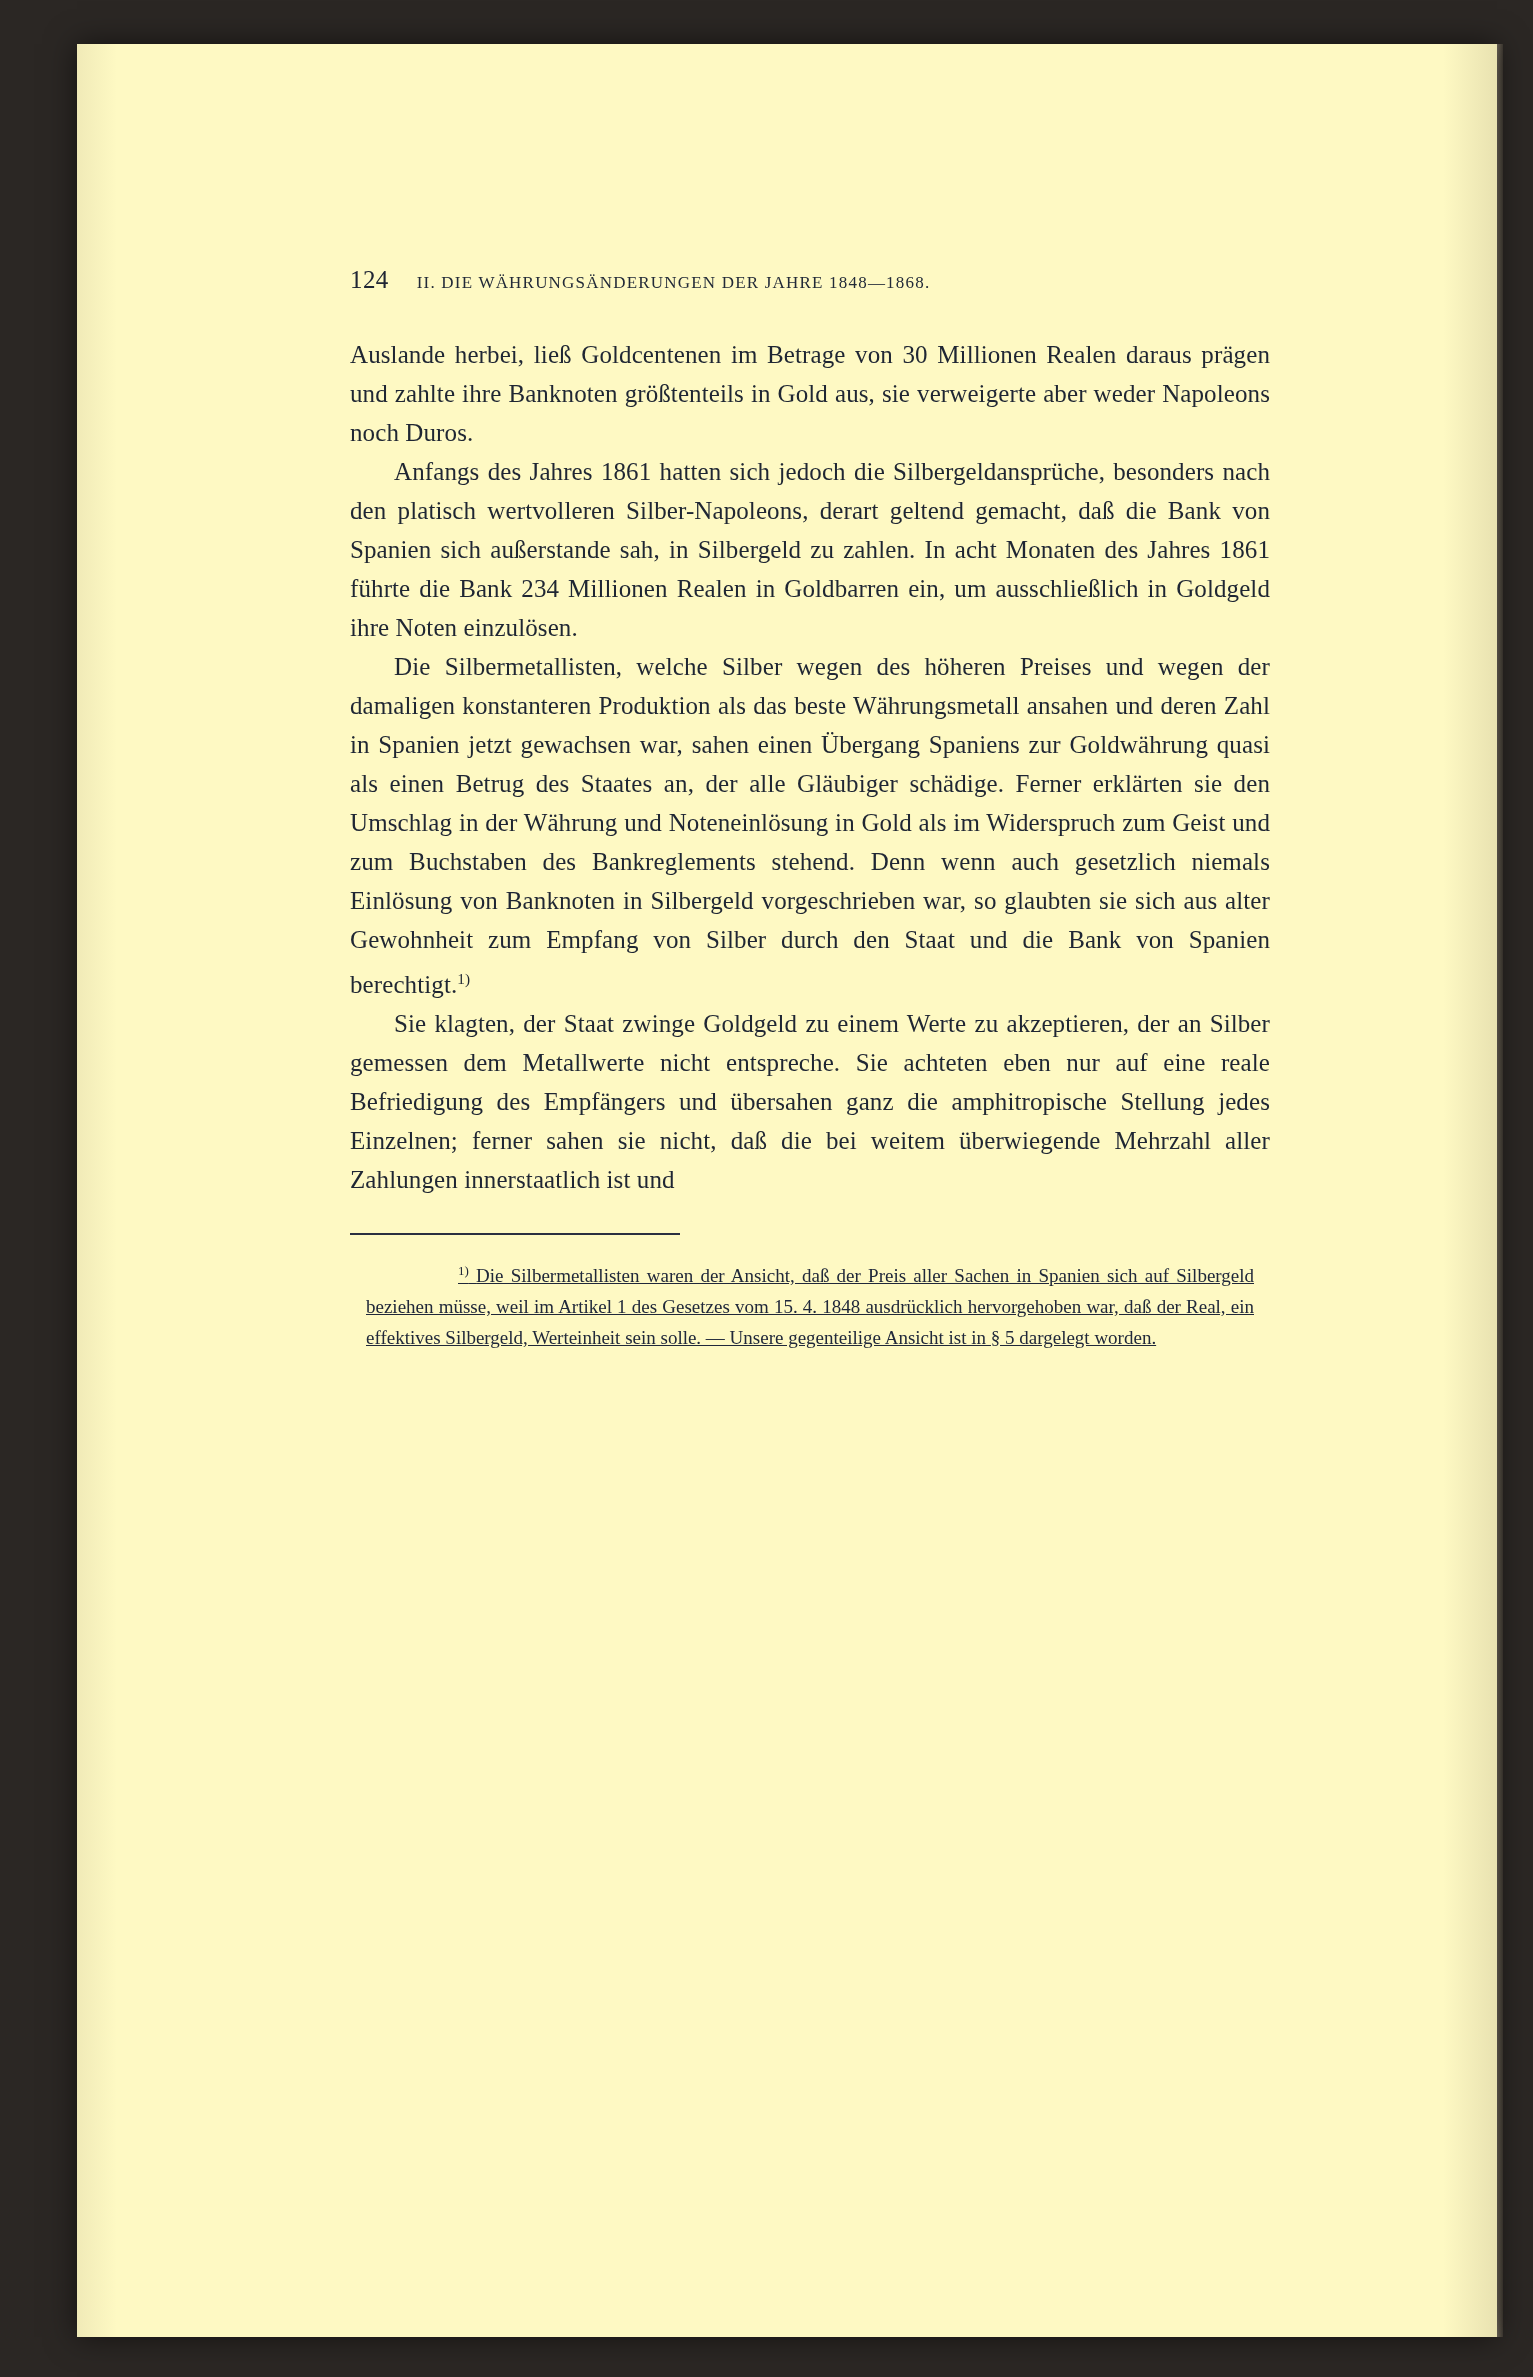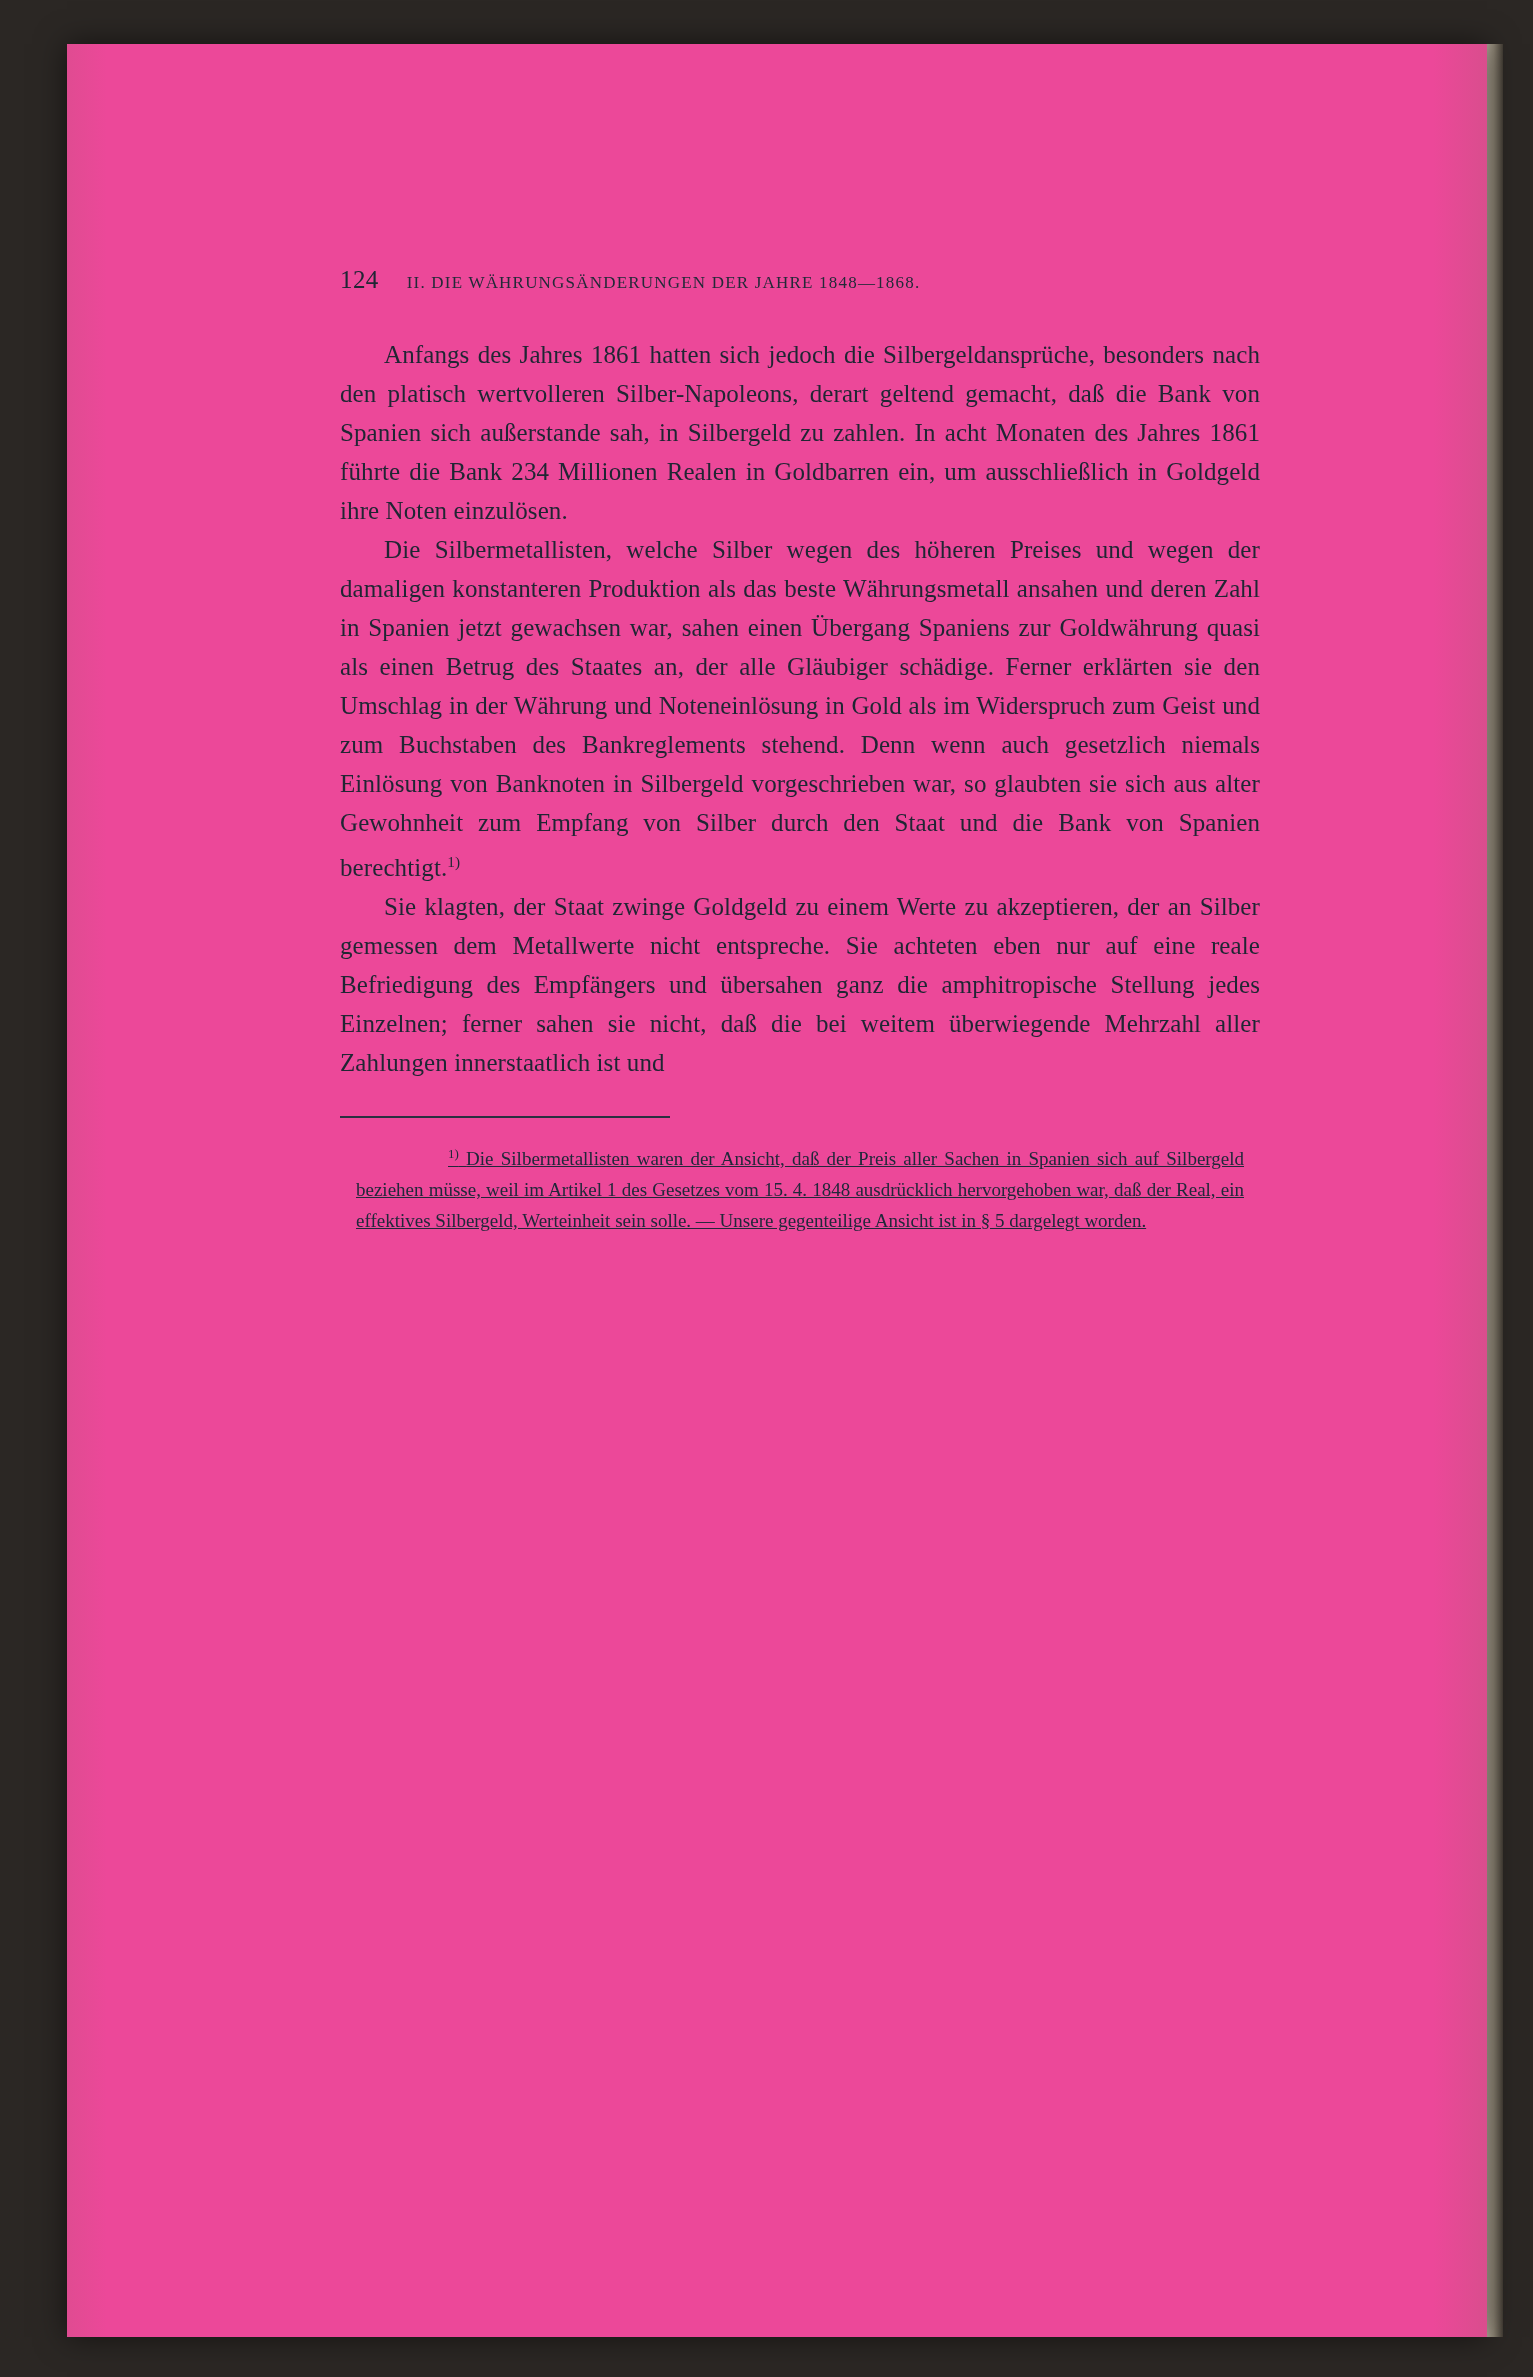--- a/index.html
+++ b/index.html
@@ -19,25 +19,25 @@
     position: absolute;
     left: 0; top: 0;
     width: 1534px;
     height: 2377px;
     background: #2b2724;
   }
 
   
   .page {
     position: absolute;
-    left: 67px;
+    left: 77px;
     top: 44px;
     width: 1420px;
     height: 2293px;
-    background: #ec4899;
+    background: #fef9c3;
     box-shadow: 0 0 29px rgba(0,0,0,0.55);
   }
   
   .page::after {
     content: "";
     position: absolute;
     right: 0; top: 0;
     width: 54px; height: 100%;
     background: linear-gradient(to right, rgba(120,105,80,0.00), rgba(120,105,80,0.16));
     pointer-events: none;
@@ -138,20 +138,21 @@
   <div class="page">
 
     <div class="content">
 
       <div class="running-head">
         <span class="folio">124</span>
         <span class="head-title">II. Die Währungsänderungen der Jahre 1848—1868.</span>
       </div>
 
       <div class="body-text">
+        <p>Auslande herbei, ließ Goldcentenen im Betrage von 30 Millionen Realen daraus prägen und zahlte ihre Banknoten größtenteils in Gold aus, sie verweigerte aber weder Napoleons noch Duros.</p>
         <p class="indent">Anfangs des Jahres 1861 hatten sich jedoch die Silbergeldansprüche, besonders nach den platisch wertvolleren Silber-Napoleons, derart geltend gemacht, daß die Bank von Spanien sich außerstande sah, in Silbergeld zu zahlen. In acht Monaten des Jahres 1861 führte die Bank 234 Millionen Realen in Goldbarren ein, um ausschließlich in Goldgeld ihre Noten einzulösen.</p>
         <p class="indent"><span>Die Silbermetallisten, welche Silber wegen des höheren Preises und wegen der damaligen konstanteren Produktion als das beste Währungsmetall ansahen und deren Zahl in Spanien jetzt gewachsen war, sahen einen Übergang Spaniens zur Goldwährung quasi als einen Betrug des Staates an, der alle Gläubiger schädige. Ferner erklärten sie den Umschlag in der Währung und Noteneinlösung in Gold als im Widerspruch zum Geist und zum Buchstaben des Bankreglements stehend. Denn wenn auch gesetzlich niemals Einlösung von Banknoten in Silbergeld vorgeschrieben war, so glaubten sie sich aus alter Gewohnheit zum Empfang von Silber durch den Staat und die Bank von Spanien berechtigt.</span><span class="fn-ref">1)</span></p>
         <p class="indent">Sie klagten, der Staat zwinge Goldgeld zu einem Werte zu akzeptieren, der an Silber gemessen dem Metallwerte nicht entspreche. Sie achteten eben nur auf eine reale Befriedigung des Empfängers und übersahen ganz die amphitropische Stellung jedes Einzelnen; ferner sahen sie nicht, daß die bei weitem überwiegende Mehrzahl aller Zahlungen innerstaatlich ist und</p>
       </div>
 
       <div class="footnote-rule"></div>
 
       <div class="footnote">
         <p class="first"><span class="marker">1)</span> <span>Die Silbermetallisten waren der Ansicht, daß der Preis aller Sachen in Spanien sich auf Silbergeld beziehen müsse, weil im Artikel 1 des Gesetzes vom 15. 4. 1848 ausdrücklich hervorgehoben war, daß der Real, ein effektives Silbergeld, Werteinheit sein solle. — Unsere gegenteilige Ansicht ist in § 5 dargelegt worden.</span></p>
       </div>

